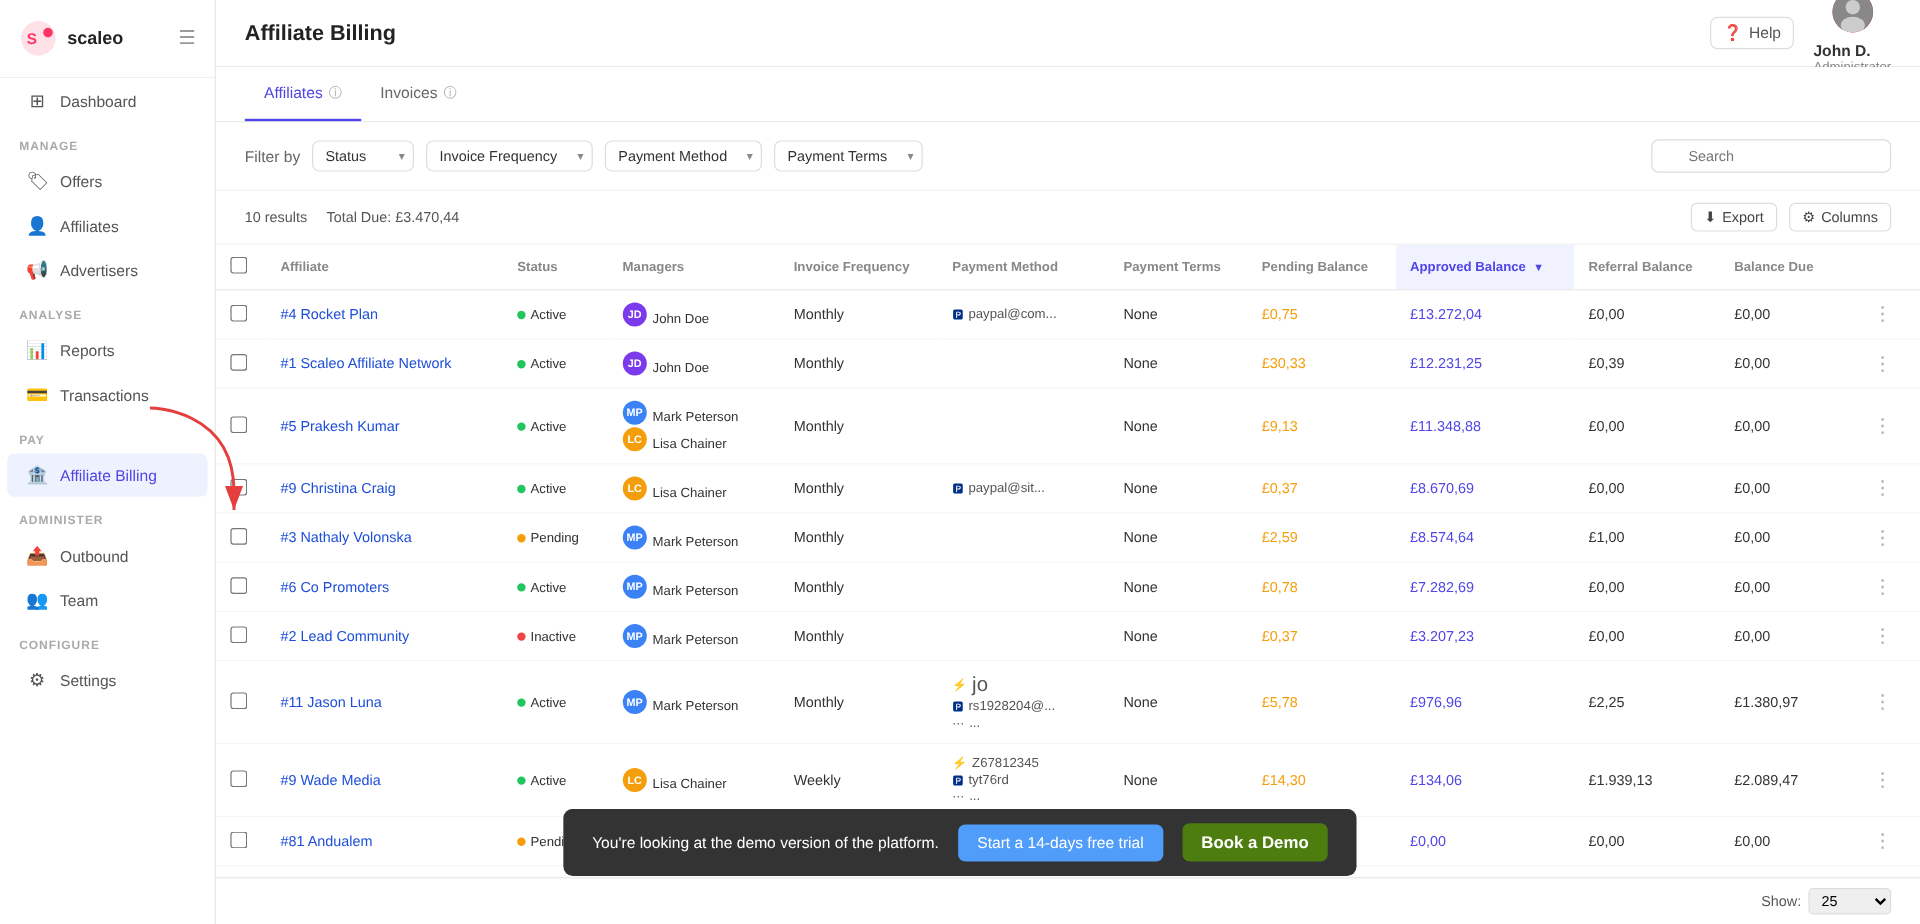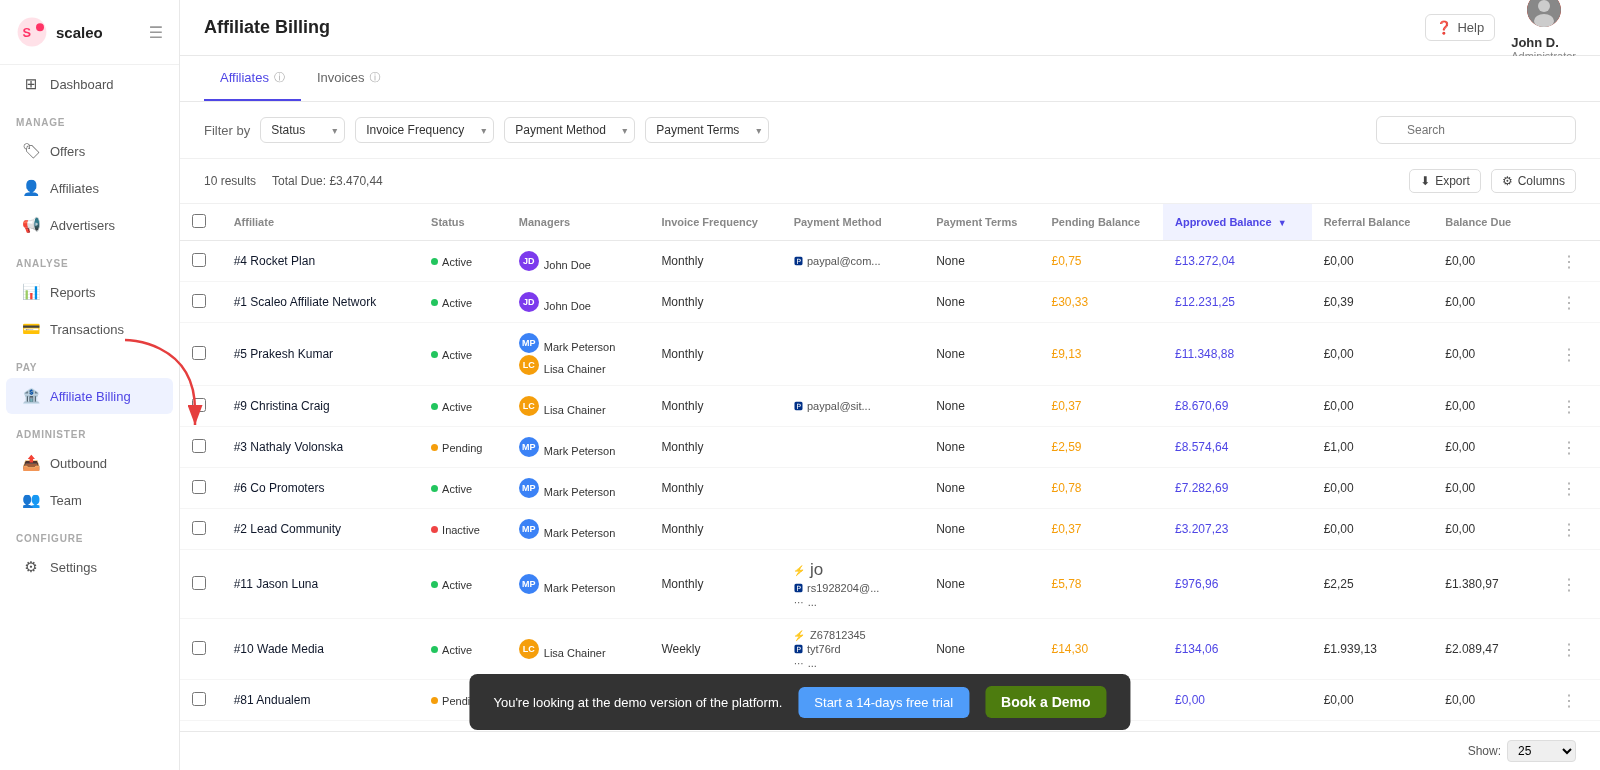--- a/index.html
+++ b/index.html
@@ -55,21 +55,21 @@
     .table-actions { display: flex; gap: 10px; }
     .btn-export { display: flex; align-items: center; gap: 5px; font-size: 12px; color: #444; cursor: pointer; border: 1px solid #ddd; border-radius: 5px; padding: 4px 10px; background: #fff; }
     .btn-columns { display: flex; align-items: center; gap: 5px; font-size: 12px; color: #444; cursor: pointer; border: 1px solid #ddd; border-radius: 5px; padding: 4px 10px; background: #fff; }
 
     table { width: 100%; border-collapse: collapse; font-size: 12px; background: #fff; }
     thead th { background: #fff; padding: 10px 12px; text-align: left; font-size: 11px; font-weight: 600; color: #888; border-bottom: 1px solid #e8e8e8; white-space: nowrap; position: sticky; top: 0; }
     thead th.sorted { background: #f0f2ff; color: #4f46e5; }
     tbody tr { border-bottom: 1px solid #f5f5f5; }
     tbody td { padding: 10px 12px; vertical-align: middle; }
     .checkbox { width: 14px; height: 14px; border: 1px solid #ccc; border-radius: 3px; cursor: pointer; }
-    .affiliate-link { color: #0f172a; text-decoration: none; font-weight: 500; margin-top: 23px; }
+    .affiliate-link { color: #1d4ed8; text-decoration: none; font-weight: 500; margin-top: 23px; }
     .status-badge { display: inline-flex; align-items: center; gap: 4px; font-size: 11px; }
     .status-dot { width: 7px; height: 7px; border-radius: 50%; display: inline-block; }
     .status-dot.active { background: #22c55e; }
     .status-dot.pending { background: #f59e0b; }
     .status-dot.inactive { background: #ef4444; }
     .manager-cell { display: flex; flex-direction: column; gap: 2px; }
     .manager-row { display: flex; align-items: flex-end; gap: 5px; }
     .manager-avatar { width: 20px; height: 20px; border-radius: 50%; background: #6366f1; display: flex; align-items: center; justify-content: center; color: white; font-size: 9px; font-weight: 600; flex-shrink: 0; }
     .pending-balance { color: #f59e0b; font-weight: 500; }
     .approved-balance { color: #4f46e5; font-weight: 500; }
@@ -535,21 +535,21 @@
               </td>
     <td class="col-terms">None</td>
     <td class="col-pending"><span class="pending-balance">£5,78</span></td>
     <td class="col-approved"><span class="approved-balance">£976,96</span></td>
     <td class="col-referral">£2,25</td>
     <td class="col-balance">£1.380,97</td>
     <td class="col-more"><span class="more-btn">⋮</span></td>
   </tr>
             <tr>
     <td class="col-check"><input type="checkbox" class="checkbox" style=""></td>
-    <td class="col-affiliate"><a href="#" class="affiliate-link">#10 Wade Media</a></td>
+    <td class="col-affiliate"><a href="#" class="affiliate-link">#9 Wade Media</a></td>
     <td class="col-status">
       <span class="status-badge">
         <span class="status-dot active"></span>
         <span>Active</span>
       </span>
     </td>
     <td class="col-managers">
                 <div class="manager-cell">
                   <div class="manager-row">
                     <div class="manager-avatar" style="background:#f59e0b;">LC</div>

